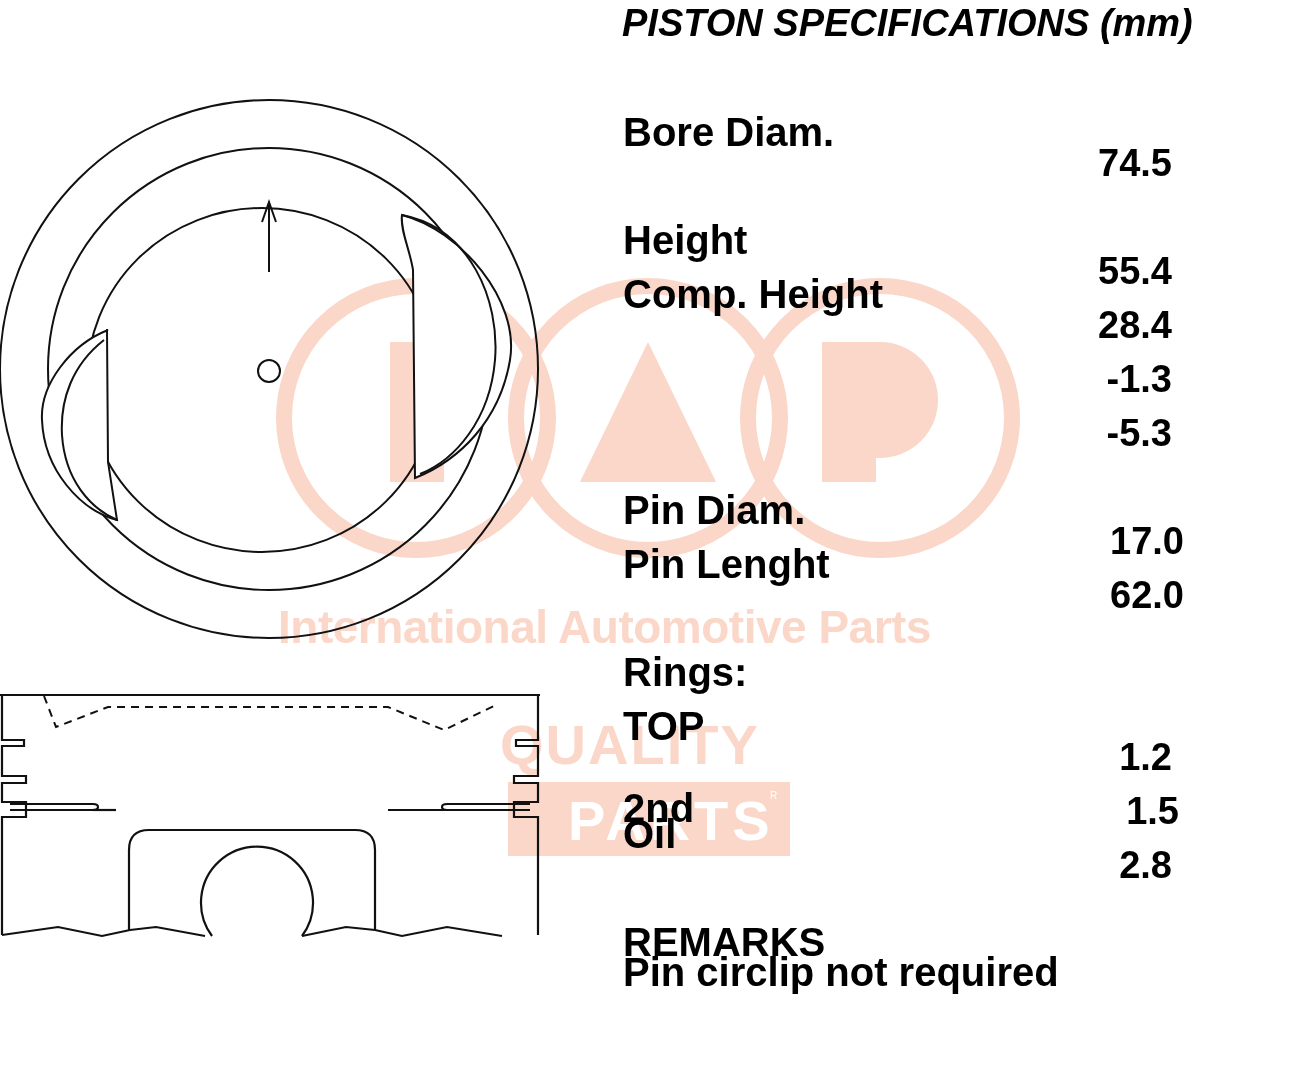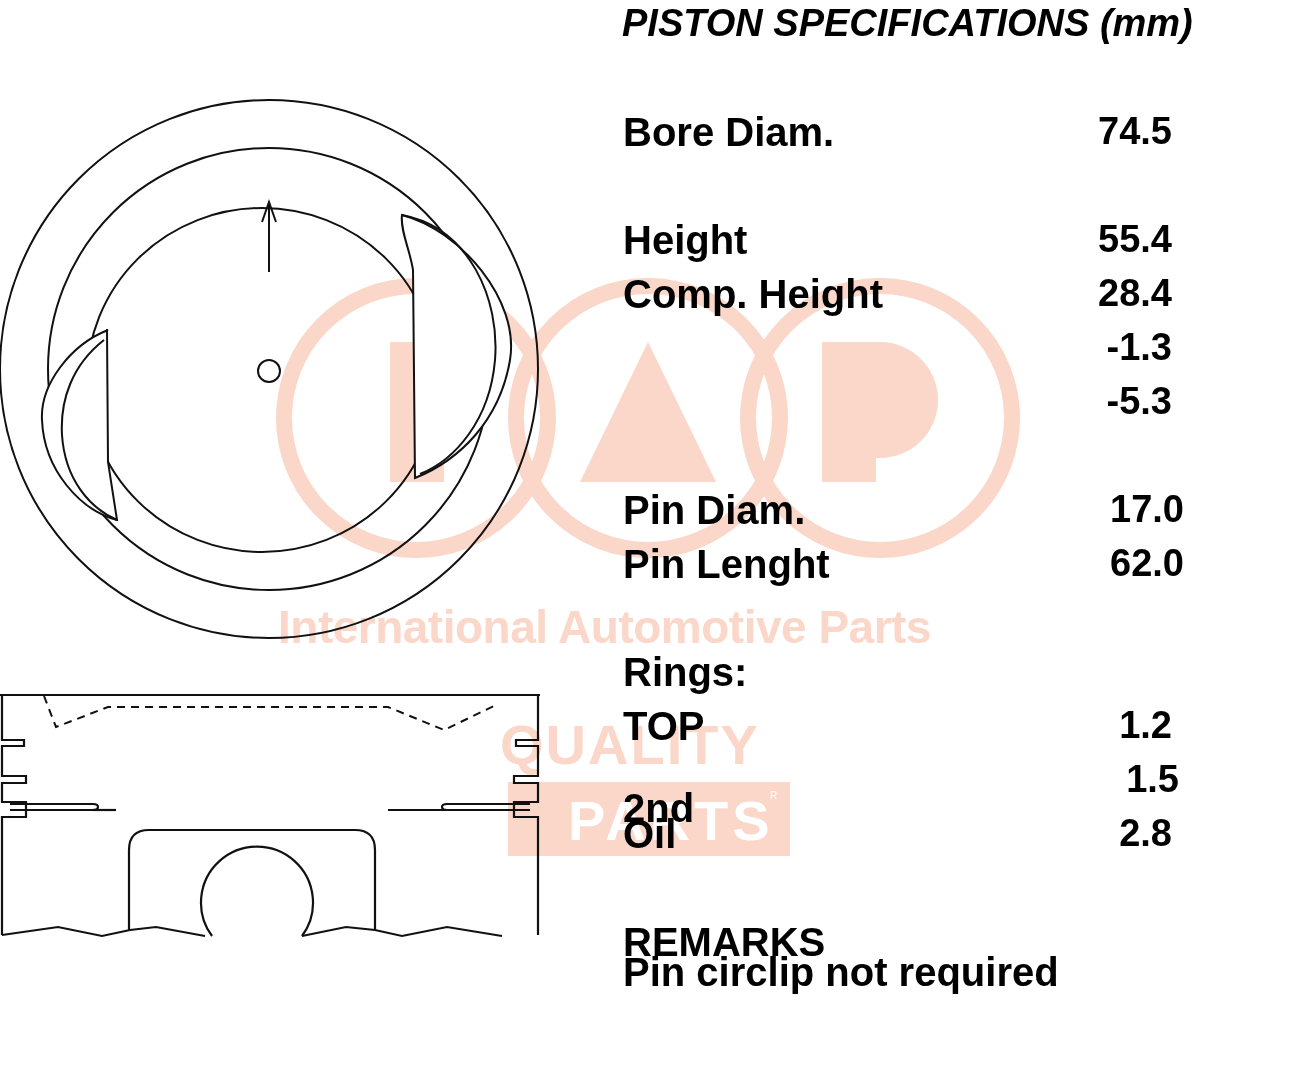--- a/index.html
+++ b/index.html
@@ -2,21 +2,21 @@
 <html><head>
 <meta charset="utf-8">
 <style>
   html, body { margin:0; padding:0; background:#ffffff; }
   body { width:1297px; height:1080px; position:relative; overflow:hidden;
          font-family:"Liberation Sans", sans-serif; color:#000; }
   .layer { position:absolute; left:0; top:0; }
   .title { position:absolute; left:622px; top:2px; font-size:38px; font-weight:bold;
            font-style:italic; white-space:nowrap; letter-spacing:0px;text-align:right; }
   .lbl { position:absolute; left:623px; font-size:40px; font-weight:bold; white-space:nowrap; line-height:1; }
-  .val { position:absolute; font-size:38px; font-weight:bold; white-space:nowrap; line-height:1; text-align:right; }
+  .val { position:absolute; font-size:38px; font-weight:bold; white-space:nowrap; line-height:1; text-align:right;margin-top:32px; }
   .wm-text { position:absolute; left:278px; top:600px; font-size:46px; font-weight:bold;
              color:#fad7c8; white-space:nowrap; letter-spacing:-0.5px; }
   .wm-quality { position:absolute; left:500px; top:712px; font-size:56px; font-weight:bold; color:#fad7c8; letter-spacing:2px; }
   .wm-parts-box { position:absolute; left:508px; top:782px; width:282px; height:74px; background:#fad7c8; }
   .wm-parts { position:absolute; left:540px; top:788px; font-size:56px; font-weight:bold; color:#ffffff; letter-spacing:4px;margin-left:28px; }
   .wm-r { position:absolute; left:770px; top:790px; font-size:10px; color:#ffffff; }
 </style>
 </head>
 <body>
 

